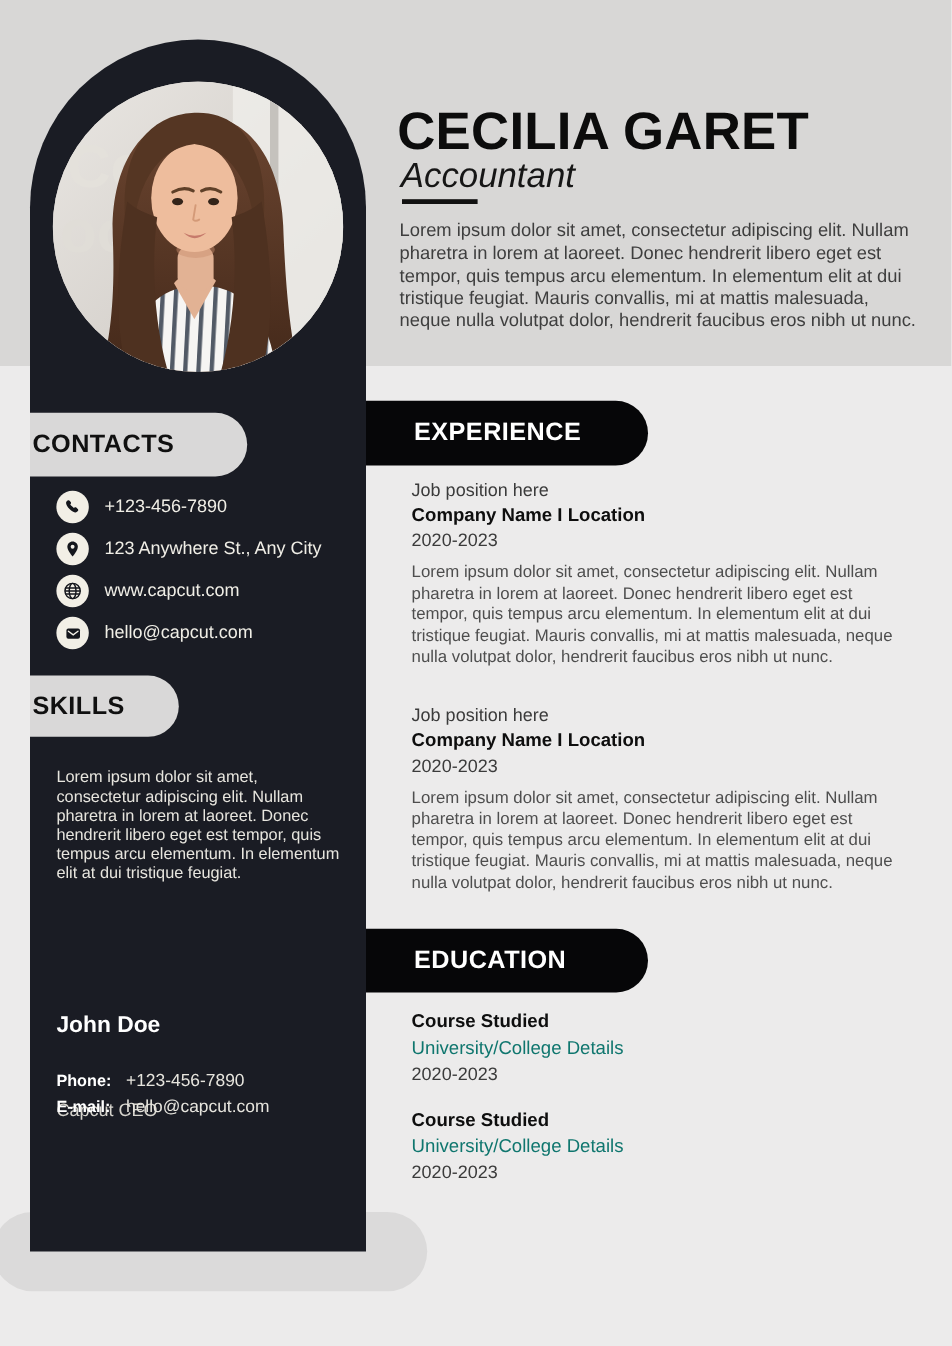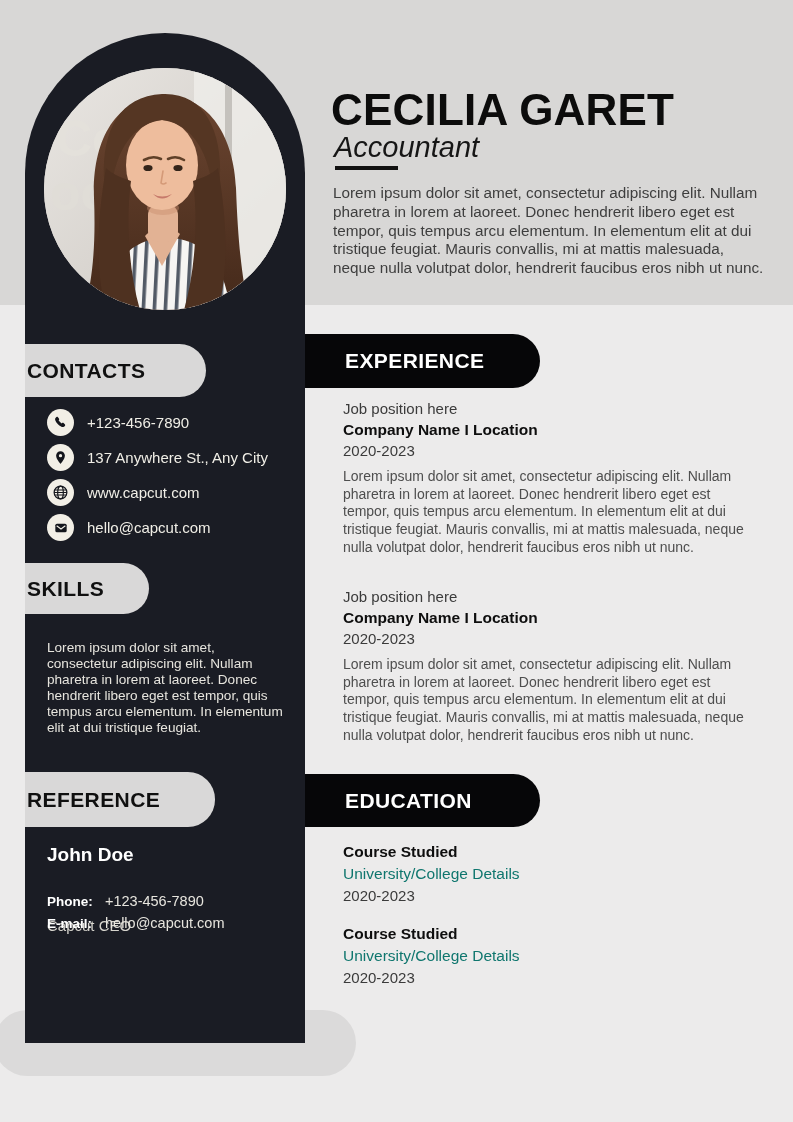--- a/index.html
+++ b/index.html
@@ -132,21 +132,21 @@
       </span>
       <span class="ctext">+123-456-7890</span>
     </li>
     <li class="contact-item">
       <span class="cicon">
         <svg width="15" height="15" viewBox="0 0 24 24">
             <path fill="#14161c" d="M12 2C8.1 2 5 5.1 5 9c0 5.2 7 13 7 13s7-7.8 7-13c0-3.9-3.1-7-7-7z"></path>
             <circle cx="12" cy="9" r="2.6" fill="#f2efe6"></circle>
           </svg>
       </span>
-      <span class="ctext">137 Anywhere St., Any City</span>
+      <span class="ctext">123 Anywhere St., Any City</span>
     </li>
     <li class="contact-item">
       <span class="cicon">
         <svg width="17" height="17" viewBox="0 0 24 24" fill="none" stroke="#14161c" stroke-width="1.7">
             <circle cx="12" cy="12" r="9"></circle>
             <ellipse cx="12" cy="12" rx="4" ry="9"></ellipse>
             <path d="M3.6 8.5h16.8M3.6 15.5h16.8M3 12h18"></path>
           </svg>
       </span>
       <span class="ctext">www.capcut.com</span>
@@ -160,23 +160,20 @@
       </span>
       <span class="ctext">hello@capcut.com</span>
     </li>
   </ul>
 
   <div class="pill-light skills-pill">
     <span>SKILLS</span>
   </div>
   <p class="skills-text">Lorem ipsum dolor sit amet, consectetur adipiscing elit. Nullam pharetra in lorem at laoreet. Donec hendrerit libero eget est tempor, quis tempus arcu elementum. In elementum elit at dui tristique feugiat.</p>
 
-  <div class="pill-light reference-pill">
-    <span>REFERENCE</span>
-  </div>
   <div class="ref-name">John Doe</div>
   <div class="ref-role">Capcut CEO</div>
   <div class="ref-row phone">
     <span class="ref-label">Phone:</span>
     <span class="ref-value">+123-456-7890</span>
   </div>
   <div class="ref-row email">
     <span class="ref-label">E-mail:</span>
     <span class="ref-value">hello@capcut.com</span>
   </div>

